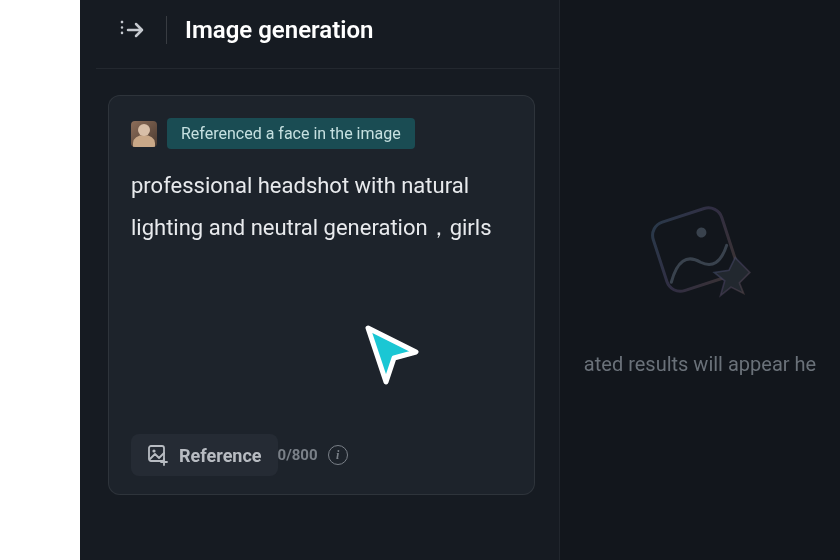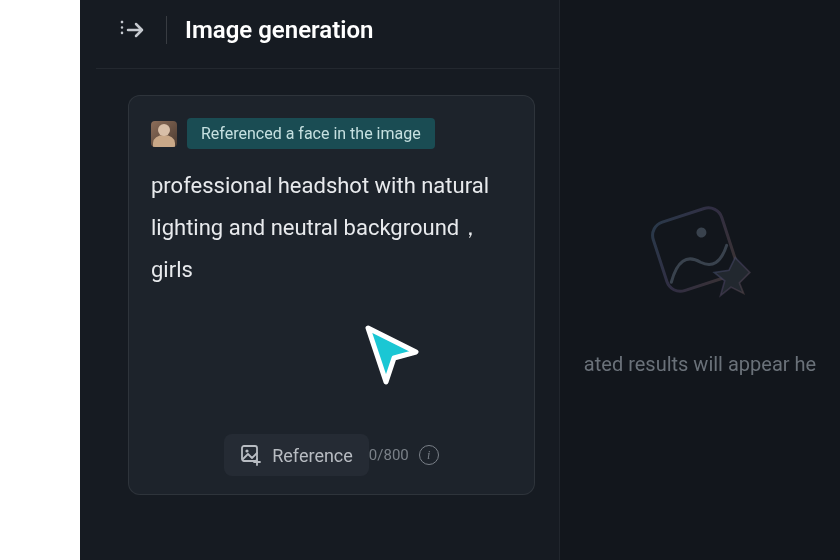--- a/index.html
+++ b/index.html
@@ -52,21 +52,21 @@
       width: 1px;
       height: 28px;
       background: rgba(255,255,255,0.15);
     }
     .page-title {
       color: #ffffff;
       font-size: 24px;
       font-weight: 600;
     }
     .prompt-card {
-      margin: 26px 24px 0 32px;
+      margin: 26px 24px 0 12px;
       background: #1d232b;
       border: 1px solid rgba(255,255,255,0.08);
       border-radius: 12px;
       padding: 22px 22px 18px 22px;
       position: relative;
       height: 400px;
       display: flex;
       flex-direction: column;
     }
     .reference-chip-row {
@@ -114,22 +114,23 @@
     .prompt-text {
       color: #e8eaed;
       font-size: 22px;
       line-height: 1.9;
       font-weight: 400;
       flex: 1;
     }
     .card-footer {
       display: flex;
       align-items: center;
-      justify-content: center;
+      justify-content: flex-start;
       margin-top: 12px;
+      font-weight: bold;
     }
     .reference-btn {
       display: flex;
       align-items: center;
       gap: 10px;
       background: #252b34;
       border-radius: 8px;
       padding: 10px 16px;
       cursor: pointer;
     }
@@ -208,21 +209,21 @@
     </div>
     <div class="divider-v"></div>
     <div class="page-title">Image generation</div>
   </div>
 
   <div class="prompt-card">
     <div class="reference-chip-row">
       <div class="face-thumb"></div>
       <div class="reference-chip">Referenced a face in the image</div>
     </div>
-    <div class="prompt-text">professional headshot with natural lighting and neutral background，girls</div>
+    <div class="prompt-text">professional headshot with natural lighting and neutral generation，girls</div>
     <div class="card-footer">
       <div class="reference-btn">
         <svg width="22" height="22" viewBox="0 0 22 22" fill="none">
           <rect x="2" y="2" width="15" height="15" rx="2" stroke="#b8bcc2" stroke-width="1.8" fill="none"></rect>
           <circle cx="7" cy="7" r="1.6" fill="#b8bcc2"></circle>
           <path d="M3 15 L8 10 L12 14 L17 9" stroke="#b8bcc2" stroke-width="1.8" fill="none" stroke-linecap="round" stroke-linejoin="round"></path>
           <path d="M17 15 L17 21 M14 18 L20 18" stroke="#b8bcc2" stroke-width="1.8" stroke-linecap="round"></path>
         </svg>
         <span class="reference-btn-label">Reference</span>
       </div>

